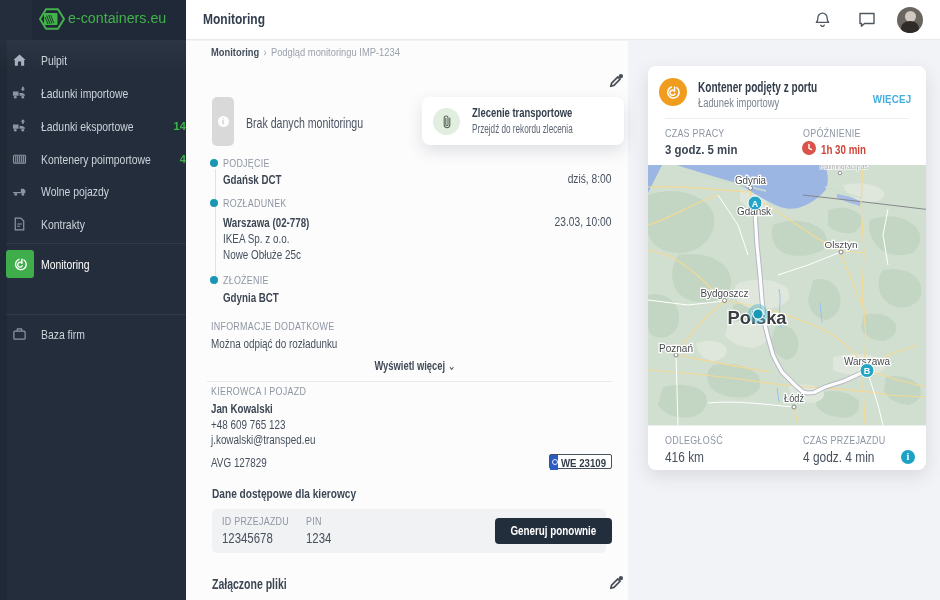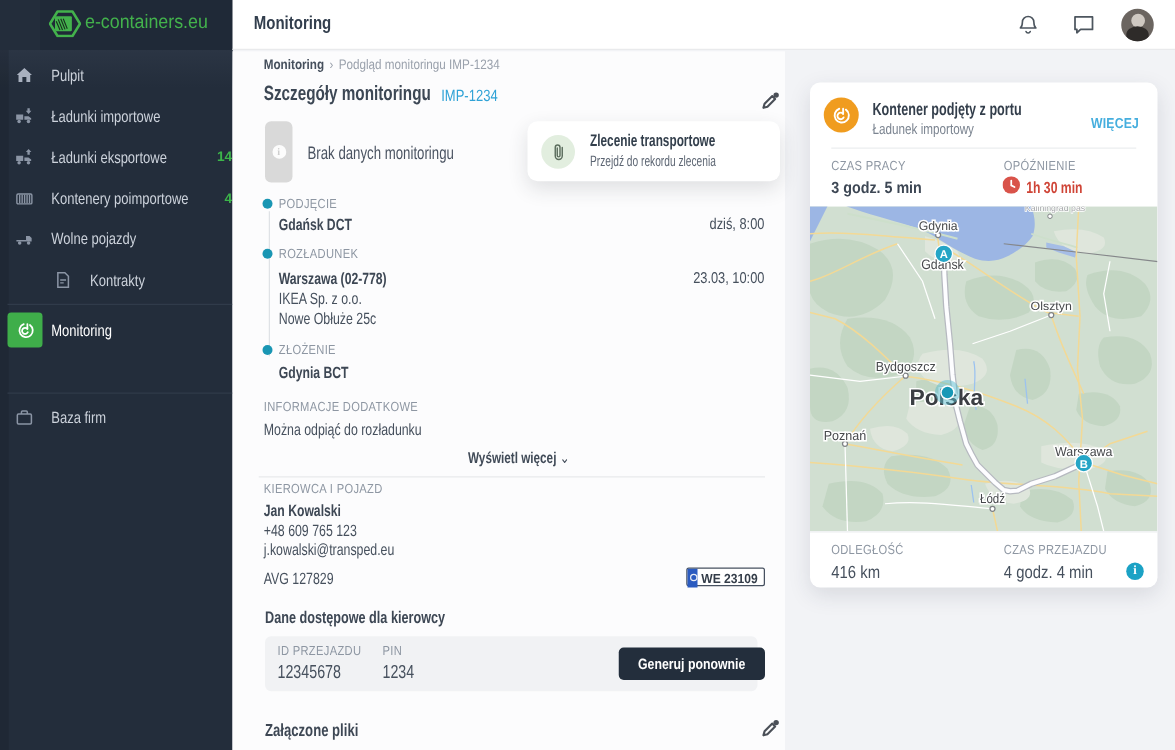--- a/index.html
+++ b/index.html
@@ -128,21 +128,21 @@
         <g fill="#8b95a5">
           <path d="M9.4 5.6 L12.4 5.6 L14.2 7.4 L14.2 10.4 L9.4 10.4 Z"></path>
           <path d="M1.2 9 L9.4 9 L9.4 10.4 L1.2 10.4 Z"></path>
           <circle cx="4" cy="11.6" r="1.5"></circle>
           <circle cx="11.6" cy="11.6" r="1.5"></circle>
         </g>
       </svg>
     <span class="lb">Wolne pojazdy</span>
       <span class="bg">51</span>
   </div>
-  <div class="mi" style="top:211px;margin-left:31px;">
+  <div class="mi" style="top:211px;">
     <svg class="ic" viewBox="0 0 16 16">
         <g>
           <path d="M3.5 1.8 L9.5 1.8 L12.5 4.8 L12.5 14.2 L3.5 14.2 Z" fill="none" stroke="#8b95a5" stroke-width="1.3"></path>
           <path d="M5.5 8 L10.5 8 M5.5 10.5 L8.5 10.5" stroke="#8b95a5" stroke-width="1.1"></path>
         </g>
       </svg>
     <span class="lb">Kontrakty</span>
       <span class="bg">3</span>
   </div>
   <div class="sdiv" style="top:243px;"></div>
@@ -180,21 +180,20 @@
     <path d="M2 1.5 L16 1.5 L16 11.5 L6.5 11.5 L3.5 14.2 L3.5 11.5 L2 11.5 Z" fill="none" stroke="#4d565f" stroke-width="1.4" stroke-linejoin="round"></path>
   </svg>
   <div class="abs" style="left:711px; top:7px; width:26px; height:26px; border-radius:50%; background:#6b6560; overflow:hidden;">
     <div class="abs" style="left:8px; top:4px; width:11px; height:11px; border-radius:50%; background:#cfc9c2;"></div>
     <div class="abs" style="left:4px; top:14px; width:18px; height:14px; border-radius:50%; background:#2e2b29;"></div>
   </div>
 </div>
 
 <div id="panel">
   <div class="crumb"><b>Monitoring</b><span class="sep">›</span>Podgląd monitoringu IMP-1234</div>
-  <div id="h2row"><span class="t1">Szczegóły monitoringu</span><span class="t2">IMP-1234</span></div>
   <svg class="pencil" style="left:422px; top:32px;" viewBox="0 0 14 14">
       <circle cx="11.3" cy="2.7" r="1.9" fill="#4a4f57"></circle>
       <path d="M8.6 3.4 L10.6 5.4 L5.2 10.8 L2.4 11.6 L3.2 8.8 Z" fill="none" stroke="#4a4f57" stroke-width="1.5" stroke-linejoin="round"></path>
     </svg>
 
   <div id="pill">
       <div id="pillico">i</div>
     </div>
   <div id="brak">Brak danych monitoringu</div>
 

